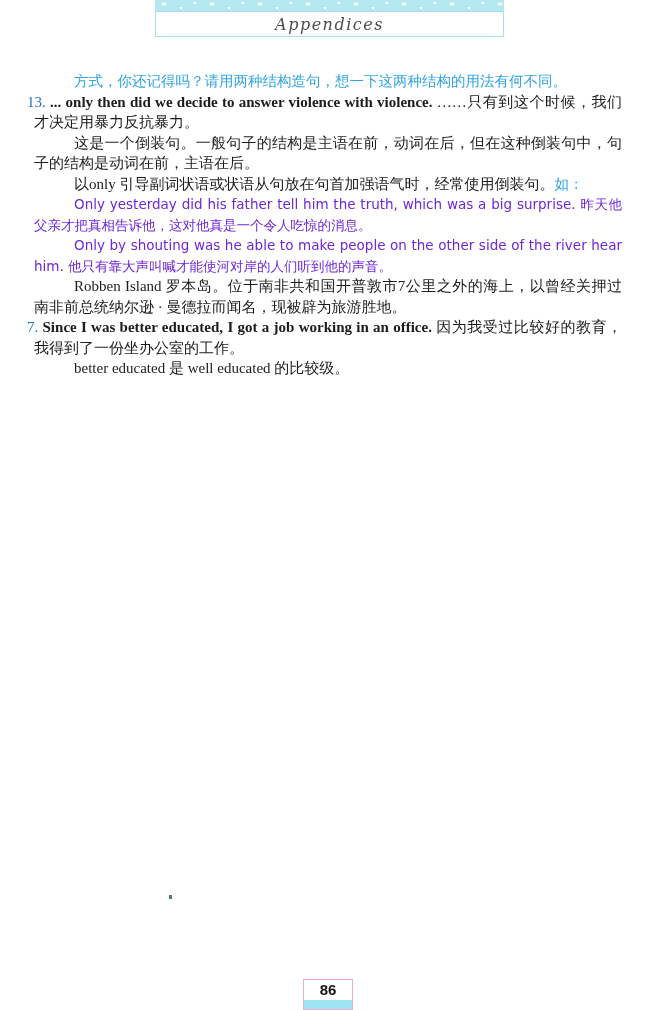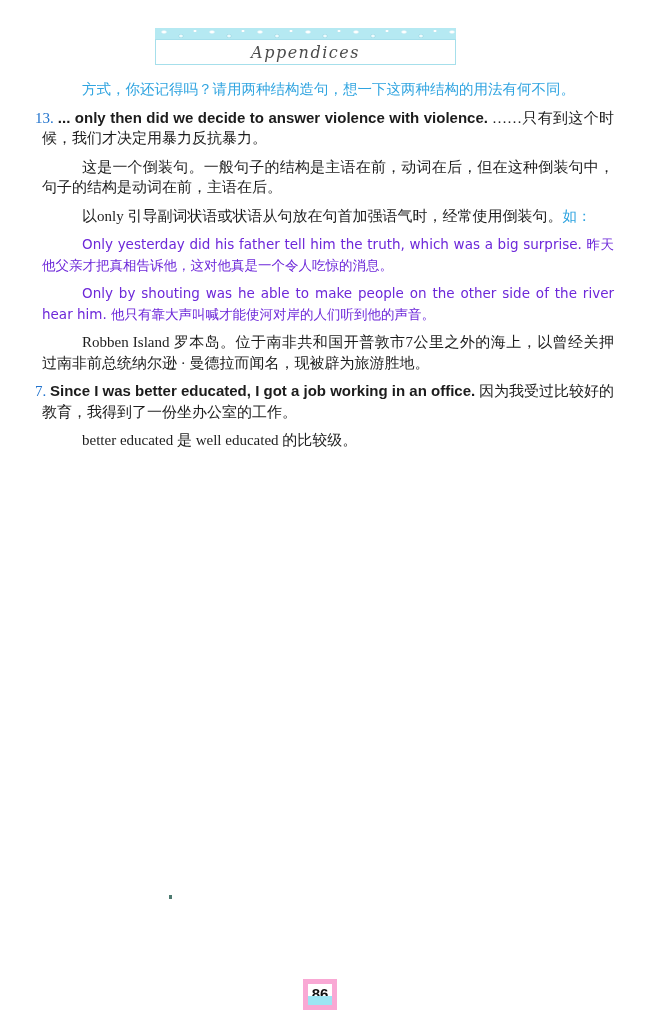--- a/index.html
+++ b/index.html
@@ -2,21 +2,21 @@
 <html><head>
 <meta charset="utf-8">
 <style>
   html, body { margin:0; padding:0; }
   body {
     width:650px; height:1010px; background:#ffffff; position:relative;
     font-family:"Liberation Serif", serif; overflow:hidden;
   }
 
   
-  .header { position:absolute; left:155px; top:0; width:301px;margin-top:28px; }
+  .header { position:absolute; left:155px; top:0; width:349px; }
   .droplets {
     height:11px;
     background-color:#b5e9f2;
     background-image:
       radial-gradient(ellipse 5px 3px at 9px 4px,  #ffffff 30%, #cdeef5 55%, rgba(181,233,242,0) 70%),
       radial-gradient(ellipse 4px 3px at 26px 8px, #eefbfd 30%, #a9dfe9 60%, rgba(181,233,242,0) 75%),
       radial-gradient(ellipse 3px 2px at 40px 3px, #ffffff 35%, #b9e4ec 65%, rgba(181,233,242,0) 80%);
     background-size:48px 11px;
     background-repeat:repeat-x;
   }
@@ -29,42 +29,42 @@
     font-family:"DejaVu Serif", serif; font-style:italic;
     font-size:16px; color:#4b4b4b; letter-spacing:1.5px;
   }
 
   
   .body {
     position:absolute; left:34px; top:71px; width:588px;
     font-size:15px; line-height:20.5px; color:#1c1c1c;
     text-align:justify;
   }
-  .body p { margin:8px; }
+  .body p { margin:0; }
   .intro {
     color:#2fa4e0; text-indent:40px;
     font-family:"Liberation Sans", sans-serif; font-size:14.5px;
   }
   .item { text-indent:-7px; }
   .item .num {
     color:#2173cd; font-weight:normal;
     font-family:"Liberation Serif", serif;
   }
-  .item .en { font-weight:bold; font-family:Liberation Sans, sans-serif; }
+  .item .en { font-weight:bold; font-family:Liberation Serif, serif; }
   .para { text-indent:40px; }
   .teal-cue { color:#2fa4e0; font-family:"Liberation Sans", sans-serif; font-size:14.5px; }
   .example {
     text-indent:40px; color:#6d28d9;
     font-family:"DejaVu Sans", sans-serif; font-size:13.5px;
   }
 
   
   .page-box {
-    position:absolute; left:303px; top:979px; width:34px; height:31px;
-    box-sizing:border-box; border:5px solid #f9a8d4; background:#ffffff;
+    position:absolute; left:303px; top:979px; width:50px; height:31px;
+    box-sizing:border-box; border:1px solid #f9a8d4; background:#ffffff;
     text-align:center;
   }
   .page-num {
     display:block; font-family:"Liberation Sans", sans-serif;
     font-weight:bold; font-size:15px; line-height:20px; color:#111111;
   }
   .page-strip {
     position:absolute; left:0; right:0; bottom:0; height:9px; background:#9ce5f3;
   }
 

